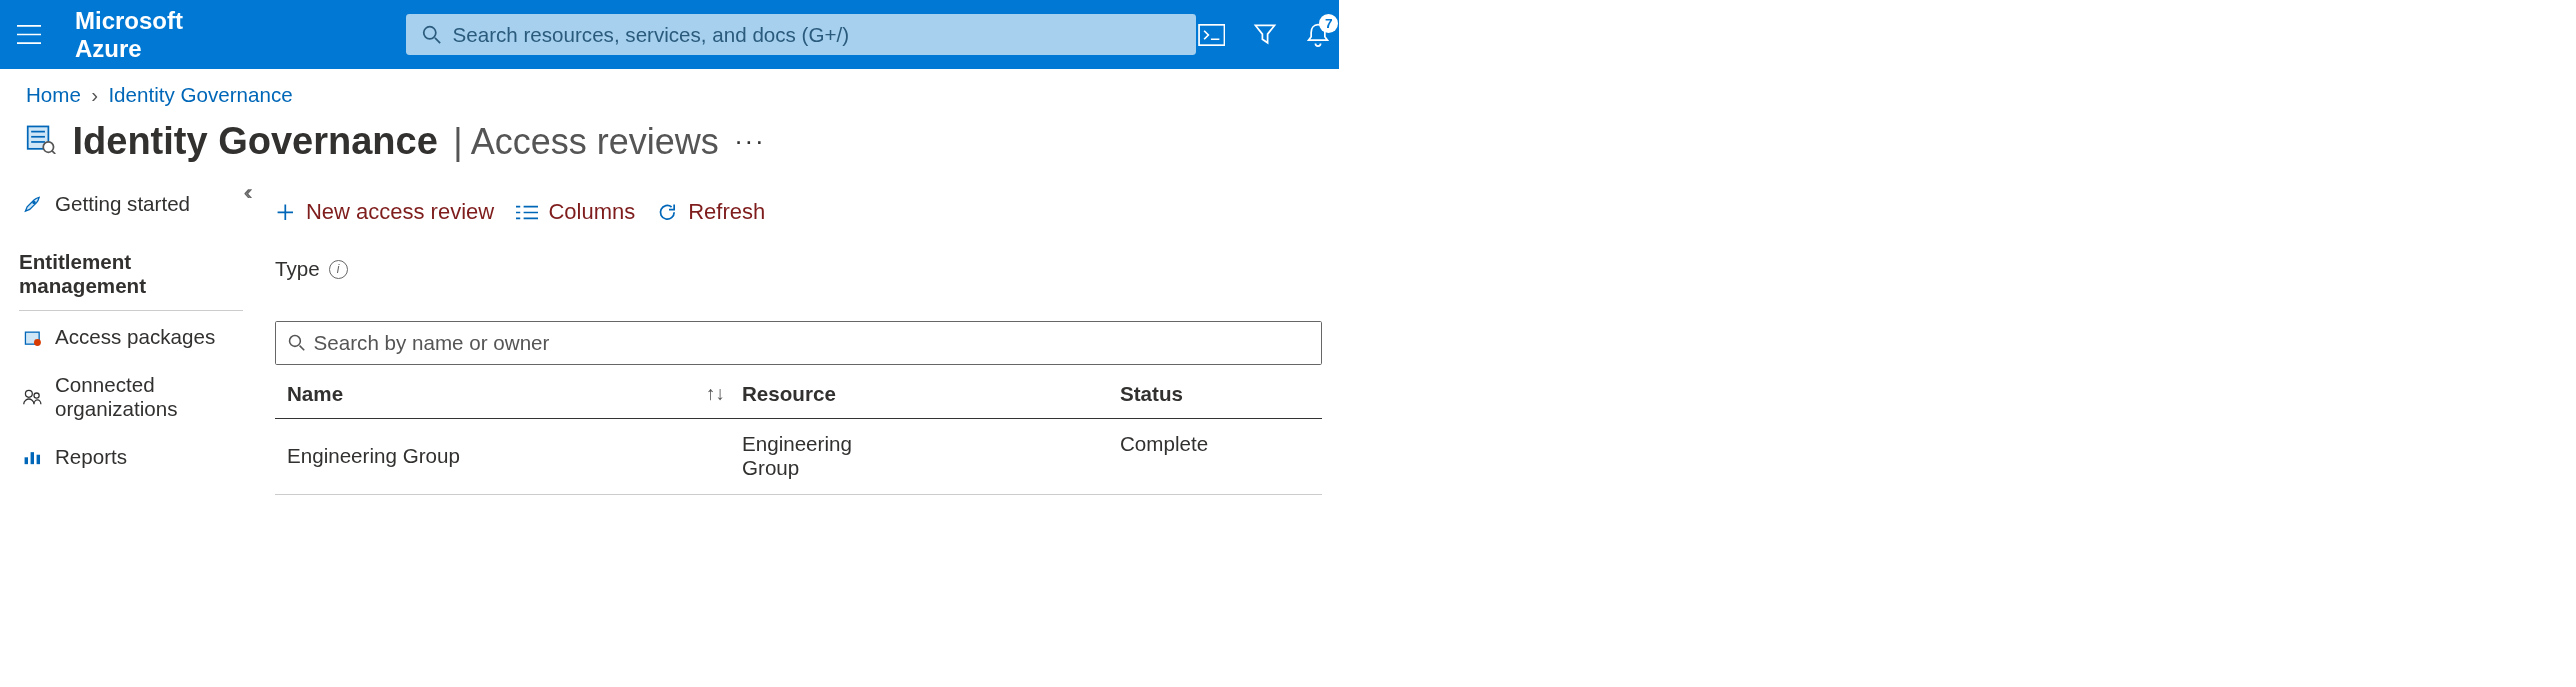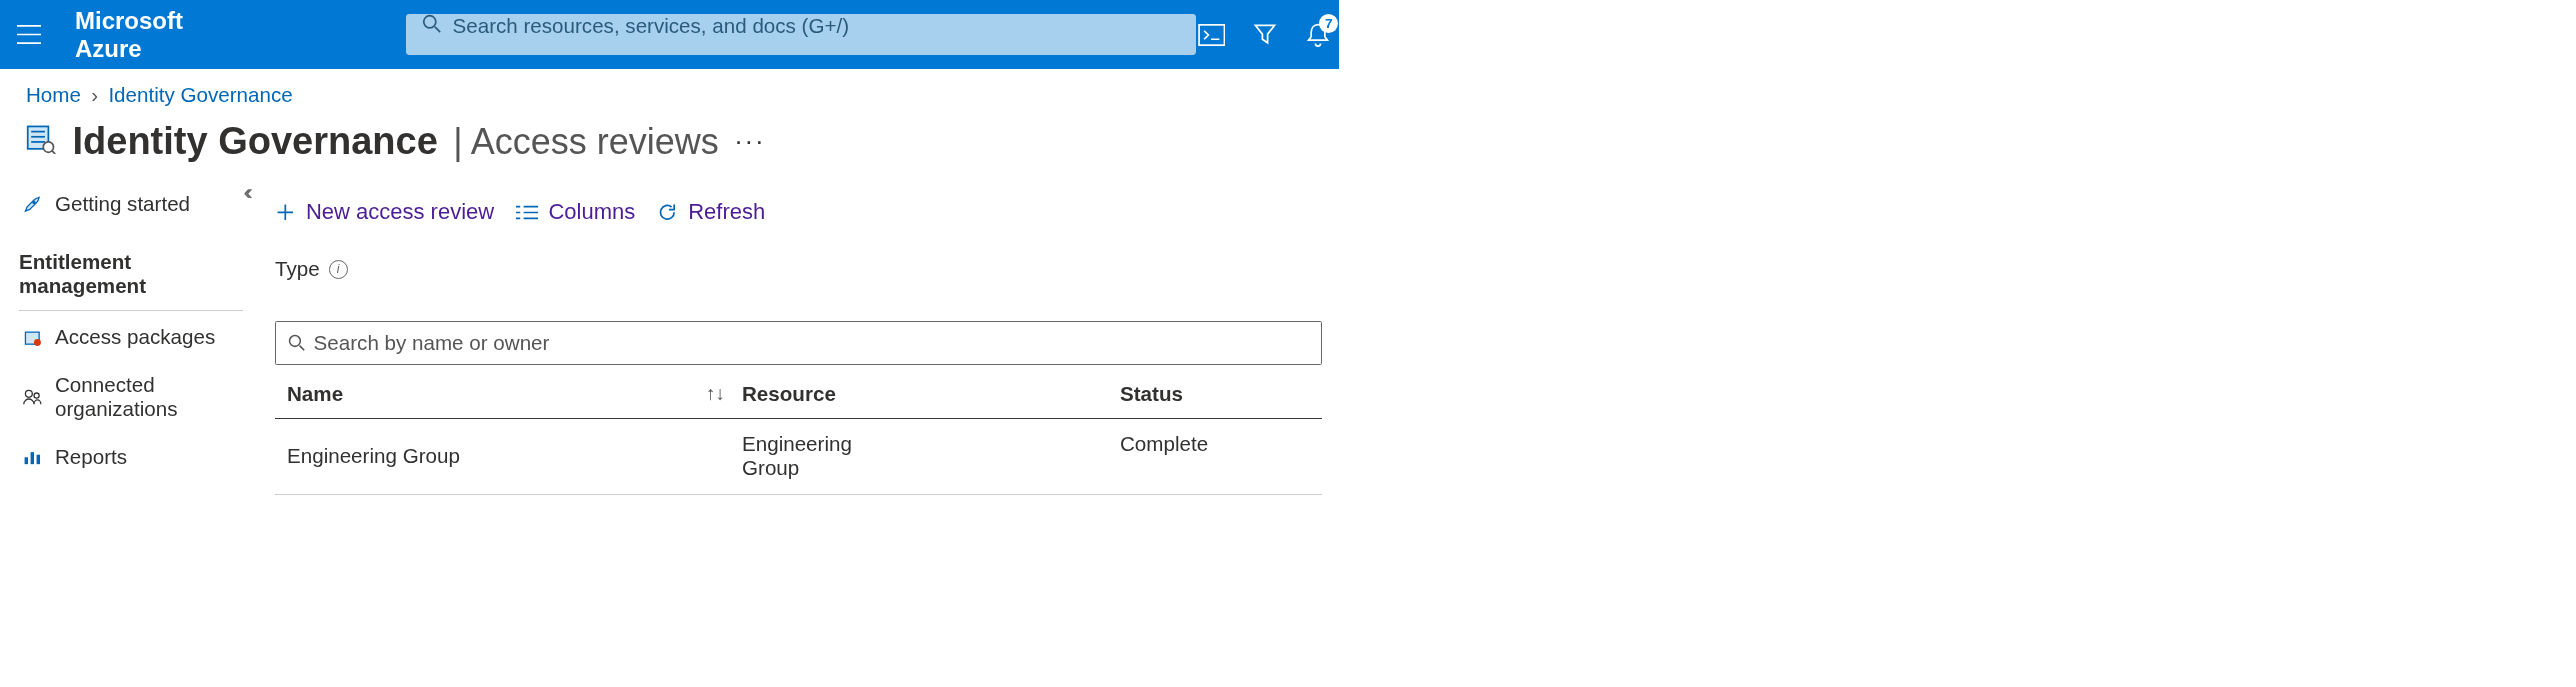--- a/index.html
+++ b/index.html
@@ -3,21 +3,21 @@
 <meta charset="utf-8">
 <style>
   * { box-sizing: border-box; margin: 0; padding: 0; }
   html, body { font-family: "Segoe UI", Arial, sans-serif; font-size: 22px; color: #323130; background: #fff; width: 2576px; }
   body { padding-right: 1237px; }
 
   
   .topbar { display: flex; align-items: center; height: 69px; background: #0078d4; color: #fff; padding: 0 17px; }
   .hamburger { width: 34px; height: 34px; display:flex; align-items:center; justify-content:center; cursor:pointer; }
   .brand { font-weight: 600; font-size: 24px; margin-left: 34px; }
-  .search-wrap { flex: 0 0 auto; margin-left: 223px; width: 790px; height: 41px; background: #A6D0EE; border-radius: 3.4px; display:flex; padding: 0 15.5px; color:#2b5b7c; }
+  .search-wrap { flex: 0 0 auto; margin-left: 223px; width: 790px; height: 41px; background: #A6D0EE; border-radius: 3.4px; display:flex; align-items:center; padding: 0 15.5px; color:#2b5b7c; }
   .search-wrap svg { flex:0 0 auto; }
   .search-text { margin-left: 12px; font-size: 20.6px; color:#2b5b7c; }
   .spacer { flex: 1 1 auto; }
   .topicons { display:flex; align-items:center; gap: 22px; }
   .topicons .ticon { width:31px; height:31px; display:flex; align-items:center; justify-content:center; cursor:pointer; position:relative; }
   .badge { position:absolute; top:-5.2px; right:-5.2px; background:#fff; color:#0078d4; border-radius:50%; width:19px; height:19px; font-size:13.7px; font-weight:600; display:flex; align-items:center; justify-content:center; }
 
   
   .breadcrumb { display:flex; align-items:center; gap: 10.3px; padding: 13.7px 26px 5.2px 26px; font-size: 20.6px; }
   .breadcrumb a { color:#0067b8; text-decoration:none; cursor:pointer; }
@@ -35,21 +35,21 @@
   .sidebar { width: 258px; padding: 0px 0 0 19px; position:relative; }
   .collapse { position:absolute; right:10.3px; top:0; color:#666; font-size:22px; letter-spacing:-5.2px; cursor:pointer; }
   .side-item { display:flex; align-items:center; gap:12px; padding: 12px 3.4px; font-size:20.6px; cursor:pointer; }
   .side-item svg { flex:0 0 auto; }
   .side-section { font-weight:700; font-size:20.6px; padding: 22px 0 8.6px 0; }
   .side-divider { height:0.9px; background:#ccc; margin: 3.4px 15.5px 1.7px 0; }
 
   
   .main { flex: 1 1 auto; padding: 6.9px 17px 0 17px; }
   .toolbar { display:flex; align-items:center; gap: 22px; padding: 12px 0 15.5px 0; border-bottom:0.9px solid transparent; }
-  .toolbar .tbtn { display:flex; align-items:center; gap:10.3px; font-size:22px; cursor:pointer; color:#4c1d95; }
+  .toolbar .tbtn { display:flex; align-items:center; gap:10.3px; font-size:22px; cursor:pointer; color:#7f1d1d; }
   .toolbar .tbtn svg { color:#0067b8; }
   .field-label { display:flex; align-items:center; gap:9px; padding-top:15.5px; font-size:20.6px; }
   .info-icon { width:19px; height:19px; border:1.7px solid #666; border-radius:50%; display:flex; align-items:center; justify-content:center; font-size:12px; font-style:italic; color:#666; }
   .input-box { width:100%; border:0.9px solid #666; border-radius:1.7px; padding:8.6px 12px; font-size:20.6px; margin-top:6.9px; color:#555; background:#fff; }
   .search-box { width:100%; border:0.9px solid #666; border-radius:1.7px; padding:8.6px 12px; font-size:20.6px; margin-top:40px; color:#555; display:flex; align-items:center; gap:8.6px; }
   .table-header { display:flex; padding:17px 12px 12px 12px; border-bottom:1.7px solid #333; font-weight:600; font-size:20.6px; }
   .col-name { flex: 0 0 455px; display:flex; align-items:center; justify-content:space-between; padding-right:17px; }
   .col-res { flex: 0 0 378px; }
   .col-status { flex:1; }
   .table-row { display:flex; padding:13.7px 12px; border-bottom:0.9px solid #ccc; font-size:20.6px; }

